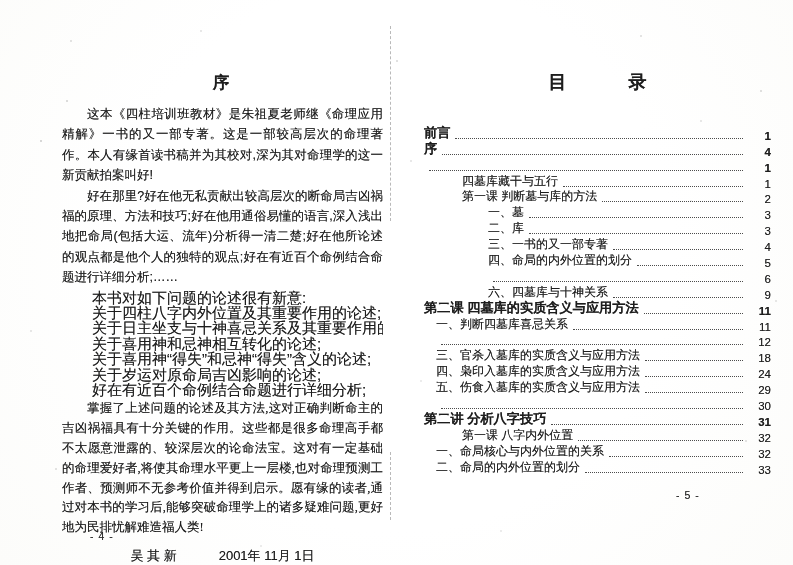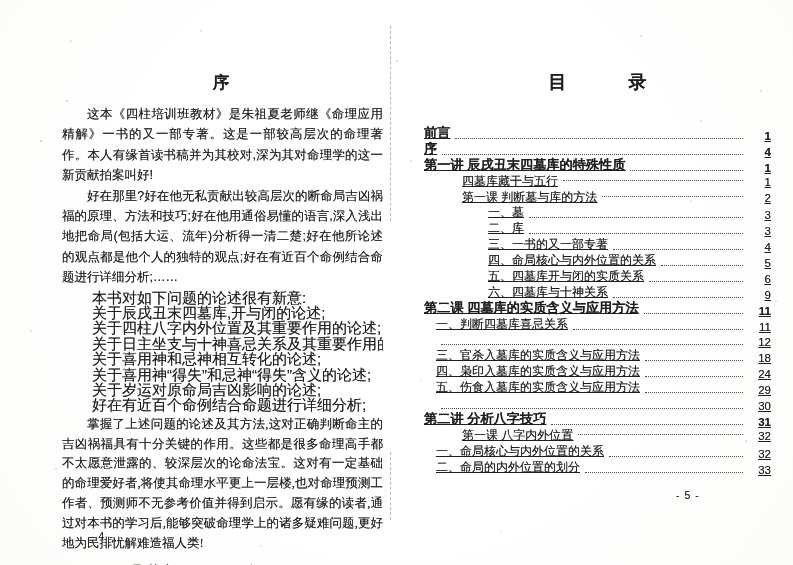--- a/index.html
+++ b/index.html
@@ -39,46 +39,45 @@
   .pl-close { margin-top:2px;font-family:Liberation Serif, serif; }
   .pl-close p { line-height:19.8px; }
   .signature { display:flex; justify-content:center; gap:42px; margin-top:9px; font-size:13px; }
   .pagenum { position:absolute; font-size:10.5px; color:#2a2a2a; letter-spacing:1px; }
   .pn-left { left:90px; top:530px; }
   .pn-right { left:676px; top:489px; }
 
   
   .page-right { position:absolute; left:424px; top:70px; width:347px; }
   .pr-title { display:flex; justify-content:center; gap:62px; font-size:18px; font-weight:bold; margin-bottom:32px; }
-  .toc-row { display:flex; align-items:flex-end; height:15.9px; font-size:12px;text-decoration:underline; }
+  .toc-row { display:flex; align-items:flex-end; height:15.9px; font-size:12px; }
   .toc-row .lbl { white-space:nowrap; }
   .toc-row .lead { flex:1 1 auto; min-width:10px; border-bottom:1.6px dotted #4c4c4c; margin:0 2px 3px 5px; }
   .toc-row .num { flex:0 0 26px; text-align:right; font-size:11.5px; }
   .toc-row.h { font-weight:bold; font-size:13.2px; }
   .i1 { padding-left:12px; }
-  .i2 { padding-left:38px;align-items:center; }
+  .i2 { padding-left:38px; }
   .i3 { padding-left:64px;align-items:flex-end; }
 </style>
 </head>
 <body>
 
 <div class="scan">
 
   <div class="gutter-seg gutter-a"></div>
   <div class="gutter-seg gutter-b"></div>
   <div class="speck"></div>
 
   <div class="page-left">
     <div class="pl-title">序</div>
     <div class="pl-body">
       <p>这本《四柱培训班教材》是朱祖夏老师继《命理应用精解》一书的又一部专著。这是一部较高层次的命理著作。本人有缘首读书稿并为其校对,深为其对命理学的这一新贡献拍案叫好!</p>
       <p>好在那里?好在他无私贡献出较高层次的断命局吉凶祸福的原理、方法和技巧;好在他用通俗易懂的语言,深入浅出地把命局(包括大运、流年)分析得一清二楚;好在他所论述的观点都是他个人的独特的观点;好在有近百个命例结合命题进行详细分析;……</p>
       <div class="pl-list">
         <div class="lh">本书对如下问题的论述很有新意:</div>
-        <div class="li">关于辰戌丑末四墓库,开与闭的论述;</div>
         <div class="li">关于四柱八字内外位置及其重要作用的论述;</div>
         <div class="li">关于日主坐支与十神喜忌关系及其重要作用的论述;</div>
         <div class="li">关于喜用神和忌神相互转化的论述;</div>
         <div class="li">关于喜用神“得失”和忌神“得失”含义的论述;</div>
         <div class="li">关于岁运对原命局吉凶影响的论述;</div>
         <div class="li">好在有近百个命例结合命题进行详细分析;</div>
       </div>
       <div class="pl-close">
         <p>掌握了上述问题的论述及其方法,这对正确判断命主的吉凶祸福具有十分关键的作用。这些都是很多命理高手都不太愿意泄露的、较深层次的论命法宝。这对有一定基础的命理爱好者,将使其命理水平更上一层楼,也对命理预测工作者、预测师不无参考价值并得到启示。愿有缘的读者,通过对本书的学习后,能够突破命理学上的诸多疑难问题,更好地为民排忧解难造福人类!</p>
       </div>
@@ -100,21 +99,20 @@
           <span class="lbl">前言</span>
           <span class="lead"></span>
           <span class="num">1</span>
         </div>
       <div class="toc-row h">
           <span class="lbl">序</span>
           <span class="lead"></span>
           <span class="num">4</span>
         </div>
       <div class="toc-row h">
-          <span class="lbl">第一讲  辰戌丑末四墓库的特殊性质</span>
           <span class="lead"></span>
           <span class="num">1</span>
         </div>
       <div class="toc-row i2">
           <span class="lbl">四墓库藏干与五行</span>
           <span class="lead"></span>
           <span class="num">1</span>
         </div>
       <div class="toc-row i2">
           <span class="lbl">第一课  判断墓与库的方法</span>
@@ -130,26 +128,25 @@
           <span class="lbl">二、库</span>
           <span class="lead"></span>
           <span class="num">3</span>
         </div>
       <div class="toc-row i3">
           <span class="lbl">三、一书的又一部专著</span>
           <span class="lead"></span>
           <span class="num">4</span>
         </div>
       <div class="toc-row i3">
-          <span class="lbl">四、命局核心与内外位置的关系</span>
+          <span class="lbl">四、命局的内外位置的划分</span>
           <span class="lead"></span>
           <span class="num">5</span>
         </div>
       <div class="toc-row i3">
-          <span class="lbl">五、四墓库开与闭的实质关系</span>
           <span class="lead"></span>
           <span class="num">6</span>
         </div>
       <div class="toc-row i3">
           <span class="lbl">六、四墓库与十神关系</span>
           <span class="lead"></span>
           <span class="num">9</span>
         </div>
       <div class="toc-row h">
           <span class="lbl">第二课  四墓库的实质含义与应用方法</span>

